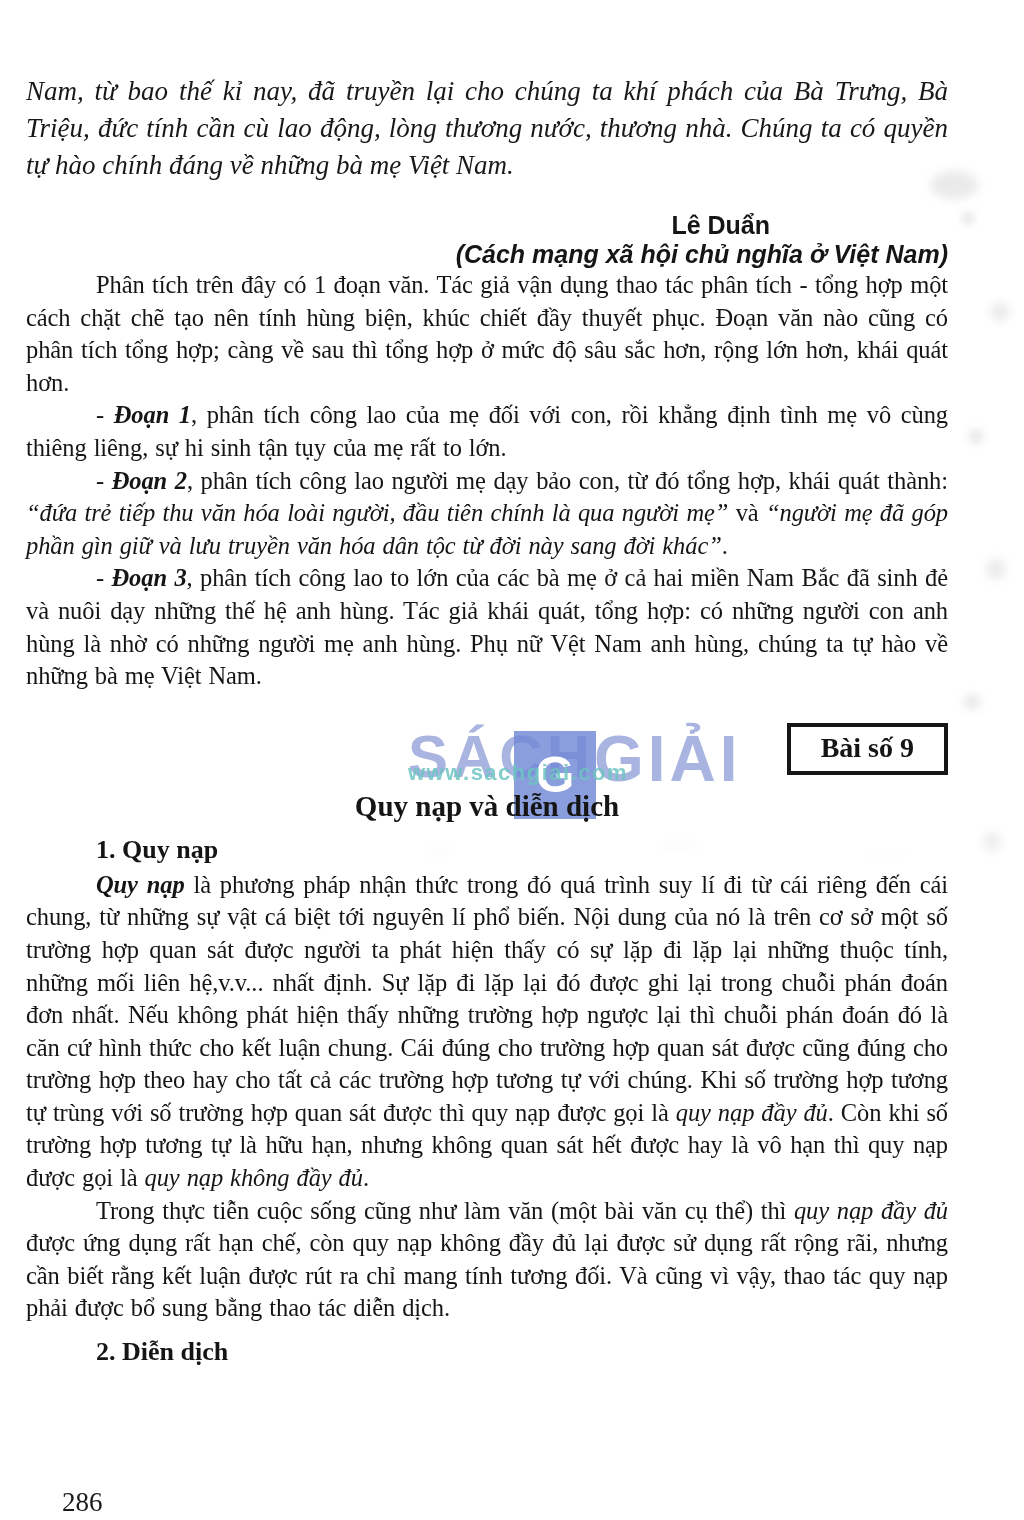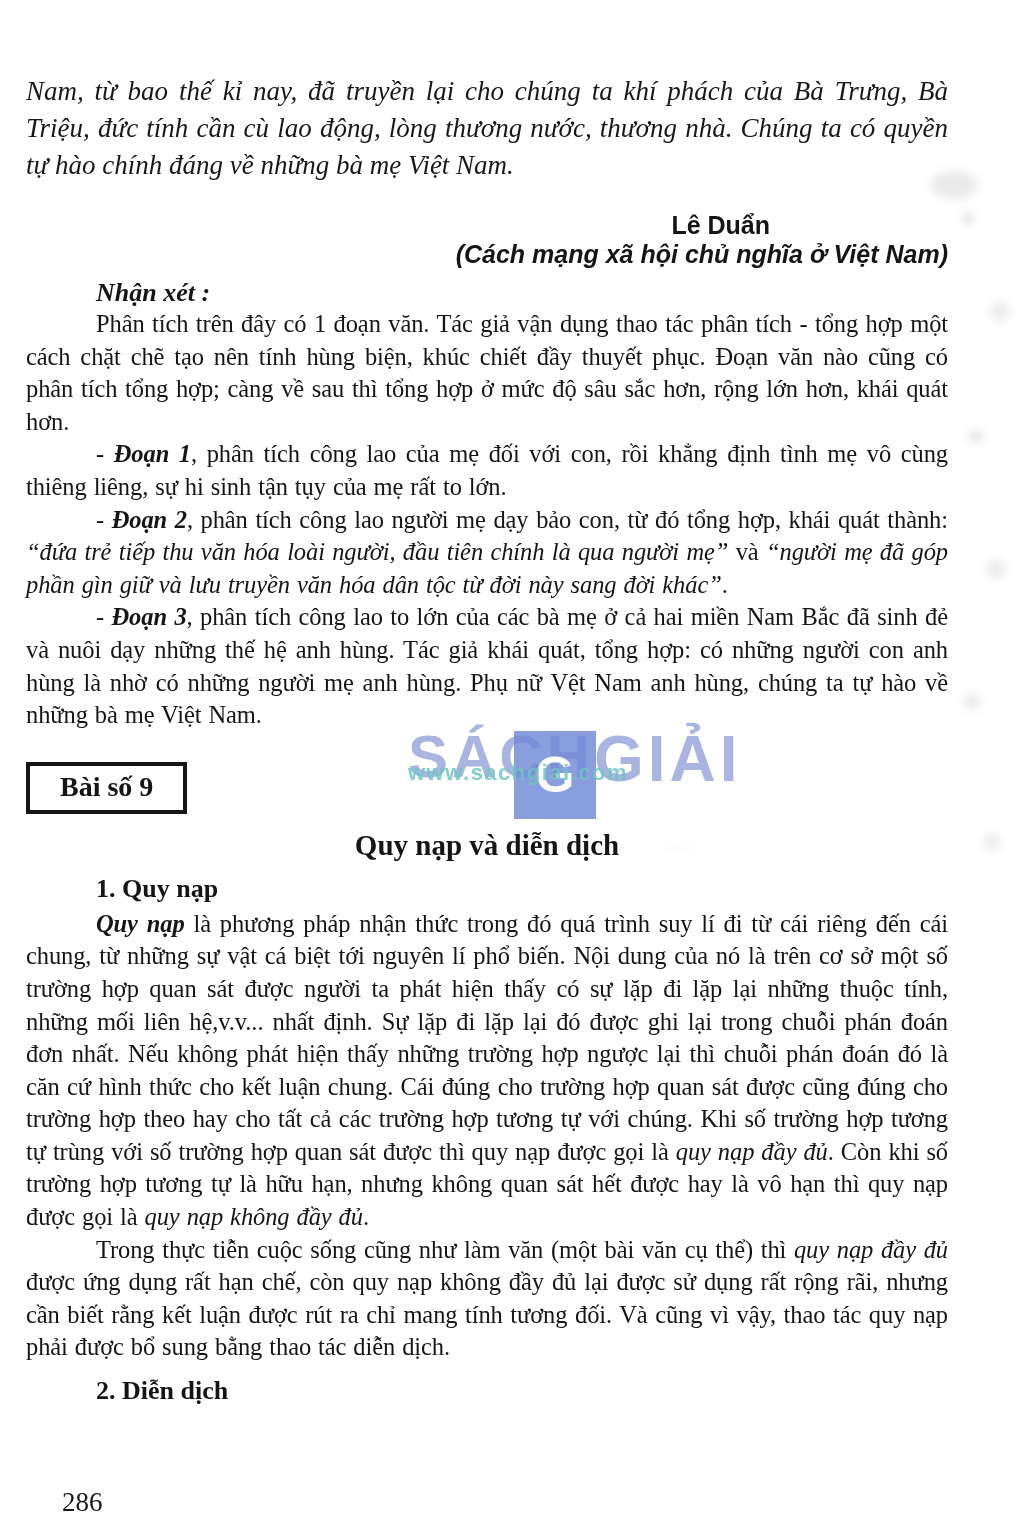--- a/index.html
+++ b/index.html
@@ -42,21 +42,21 @@
     font-size:24.5px;line-height:32.6px;
     text-align:justify;
     text-indent:70px;
     margin:0;
     letter-spacing:-0.1px;
     word-spacing:1px;
   }
   .para span{white-space:pre-wrap;}
   
   .box-wrap{
-    text-align:left;
+    text-align:right;
     margin-top:30px;
     position:relative;z-index:2;
   }
   .lesson-box{
     display:inline-block;
     border:4px solid #161616;
     padding:5px 30px 7px 30px;
     font-weight:bold;font-size:28px;
     background:transparent;
   }
@@ -148,21 +148,20 @@
 
 <div class="page">
 
   <p class="quote"><span style="font-style: italic;">Nam, từ bao thế kỉ nay, đã truyền lại cho chúng ta khí phách của Bà Trưng, Bà Triệu, đức tính cần cù lao động, lòng thương nước, thương nhà. Chúng ta có quyền tự hào chính đáng về những bà mẹ Việt Nam.</span></p>
 
   <div class="attribution">
     <div class="attr-name">Lê Duẩn</div>
     <div class="attr-source">(Cách mạng xã hội chủ nghĩa ở Việt Nam)</div>
   </div>
 
-  <div class="review-label">Nhận xét :</div>
 
   <p class="para"><span>Phân tích trên đây có 1 đoạn văn. Tác giả vận dụng thao tác phân tích - tổng hợp một cách chặt chẽ tạo nên tính hùng biện, khúc chiết đầy thuyết phục. Đoạn văn nào cũng có phân tích tổng hợp; càng về sau thì tổng hợp ở mức độ sâu sắc hơn, rộng lớn hơn, khái quát hơn.</span></p>
   <p class="para"><span>- </span><span style="font-style: italic; font-weight: bold;">Đoạn 1</span><span>, phân tích công lao của mẹ đối với con, rồi khẳng định tình mẹ vô cùng thiêng liêng, sự hi sinh tận tụy của mẹ rất to lớn.</span></p>
   <p class="para"><span>- </span><span style="font-style: italic; font-weight: bold;">Đoạn 2</span><span>, phân tích công lao người mẹ dạy bảo con, từ đó tổng hợp, khái quát thành: </span><span style="font-style: italic;">“đứa trẻ tiếp thu văn hóa loài người, đầu tiên chính là qua người mẹ”</span><span> và </span><span style="font-style: italic;">“người mẹ đã góp phần gìn giữ và lưu truyền văn hóa dân tộc từ đời này sang đời khác”</span><span>.</span></p>
   <p class="para"><span>- </span><span style="font-style: italic; font-weight: bold;">Đoạn 3</span><span>, phân tích công lao to lớn của các bà mẹ ở cả hai miền Nam Bắc đã sinh đẻ và nuôi dạy những thế hệ anh hùng. Tác giả khái quát, tổng hợp: có những người con anh hùng là nhờ có những người mẹ anh hùng. Phụ nữ Vệt Nam anh hùng, chúng ta tự hào về những bà mẹ Việt Nam.</span></p>
 
   <div class="box-wrap">
     <span class="lesson-box">Bài số 9</span>
   </div>
 

